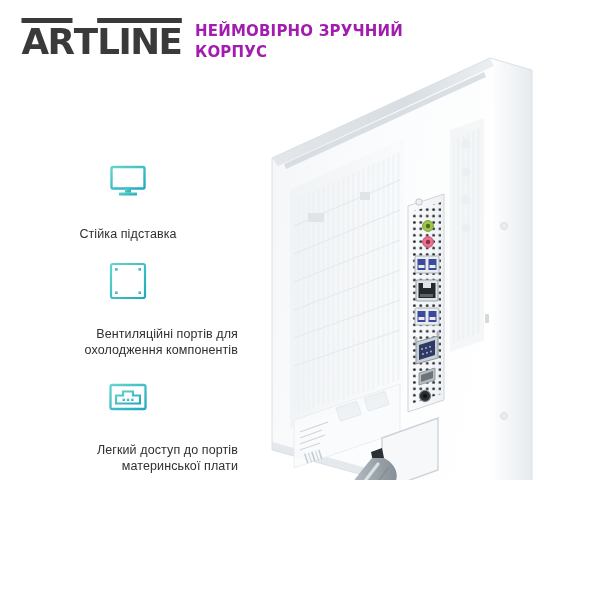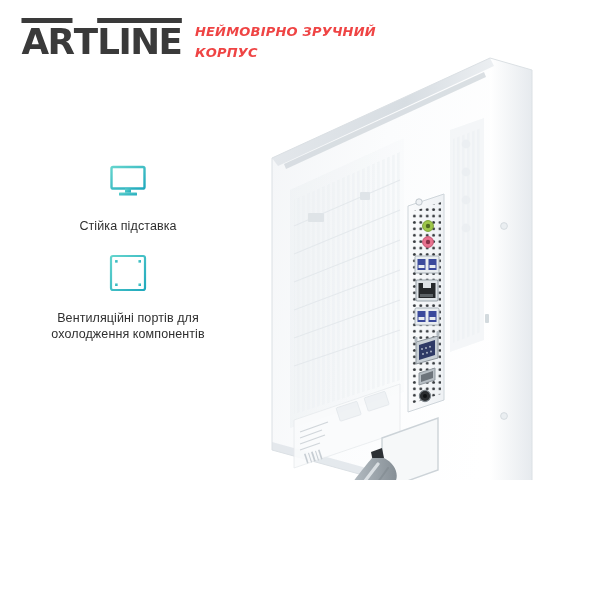--- a/index.html
+++ b/index.html
@@ -74,27 +74,26 @@
     left: 0;
     right: 0;
     top: 1px;
     height: 5px;
     background: #3a3a3a;
   }
 
   .tagline {
     font-family: "DejaVu Sans", sans-serif;
     font-weight: 700;
-    font-size: 13px;
+    font-size: 15px;
     line-height: 21px;
     letter-spacing: 0.2px;
-    color: #ef4444;
+    color: #a21caf;
     padding-top: 5px;
     max-width: 215px;
-    font-style: italic;
   }
 
   
   .features {
     position: absolute;
     left: 18px;
     top: 160px;
     width: 220px;
   }
   .feature {
@@ -102,25 +101,25 @@
     flex-direction: column;
     align-items: center;
     margin-bottom: 18px;
   }
   .feature-icon {
     width: 42px;
     height: 42px;
     display: block;
   }
   .feature-text {
-    margin-top: 16px;
+    margin-top: 24px;
     font-size: 12.5px;
     line-height: 16px;
     color: #2f2f2f;
-    text-align: center;
+    text-align: right;
     letter-spacing: 0.1px;
   }
 
   
   .product {
     position: absolute;
     left: 232px;
     top: 40px;
     width: 352px;
     height: 545px;
@@ -190,20 +189,40 @@
             <rect x="8" y="8" width="2.6" height="2.6"></rect>
             <rect x="31.4" y="8" width="2.6" height="2.6"></rect>
             <rect x="8" y="31.4" width="2.6" height="2.6"></rect>
             <rect x="31.4" y="31.4" width="2.6" height="2.6"></rect>
           </g>
         </svg>
       </span>
       <div class="feature-text">Вентиляційні портів для охолодження компонентів</div>
     </div>
 
+    <div class="feature">
+      <span class="feature-icon">
+        <svg viewBox="0 0 42 42" xmlns="http://www.w3.org/2000/svg">
+          <defs>
+            <linearGradient id="tealC" x1="0" y1="0" x2="1" y2="1">
+              <stop offset="0%" stop-color="#63d4cd"></stop>
+              <stop offset="100%" stop-color="#20a9bd"></stop>
+            </linearGradient>
+          </defs>
+          <rect x="3.5" y="9" width="35" height="24" rx="1.8" fill="none" stroke="url(#tealC)" stroke-width="2.3"></rect>
+          <path d="M9 27.5 L9 19.5 L16 19.5 L16 15.5 L26 15.5 L26 19.5 L33 19.5 L33 27.5 Z" fill="none" stroke="url(#tealC)" stroke-width="2.1"></path>
+          <g fill="url(#tealC)">
+            <rect x="15.5" y="22.6" width="2.4" height="2.4"></rect>
+            <rect x="19.8" y="22.6" width="2.4" height="2.4"></rect>
+            <rect x="24.1" y="22.6" width="2.4" height="2.4"></rect>
+          </g>
+        </svg>
+      </span>
+      <div class="feature-text">Легкий доступ до портів материнської плати</div>
+    </div>
   </div>
 
   <div class="product">
     <svg viewBox="0 0 352 545" xmlns="http://www.w3.org/2000/svg">
       <defs>
         <linearGradient id="backPanel" x1="0" y1="0" x2="1" y2="0.35">
           <stop offset="0%" stop-color="#f3f5f7"></stop>
           <stop offset="45%" stop-color="#fbfcfd"></stop>
           <stop offset="100%" stop-color="#ffffff"></stop>
         </linearGradient>

